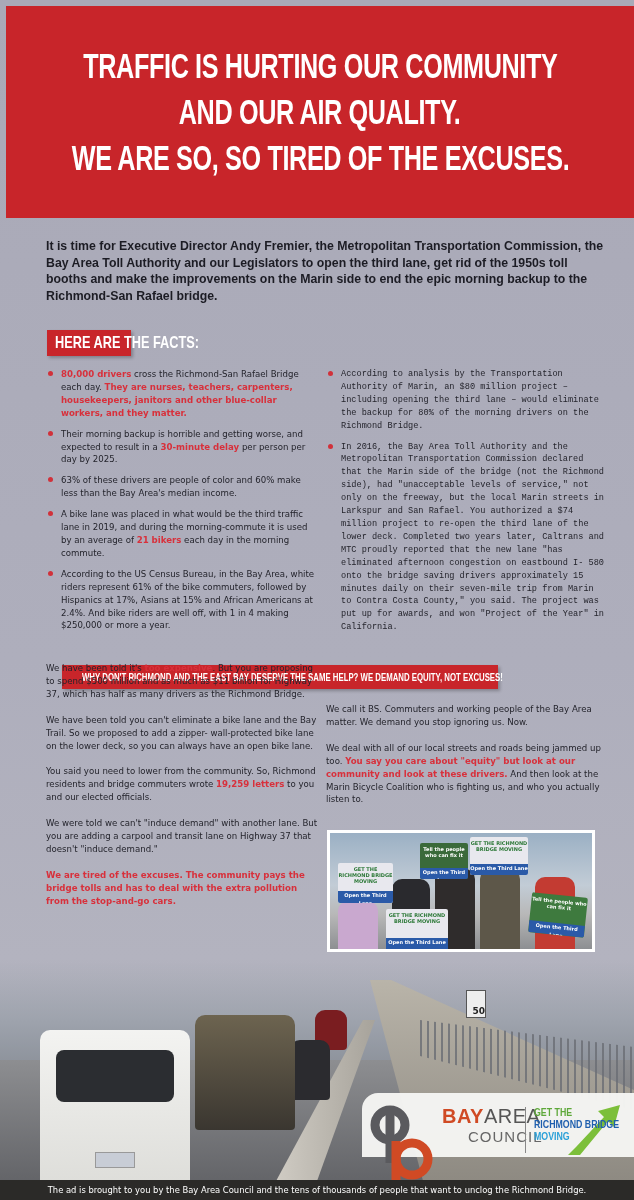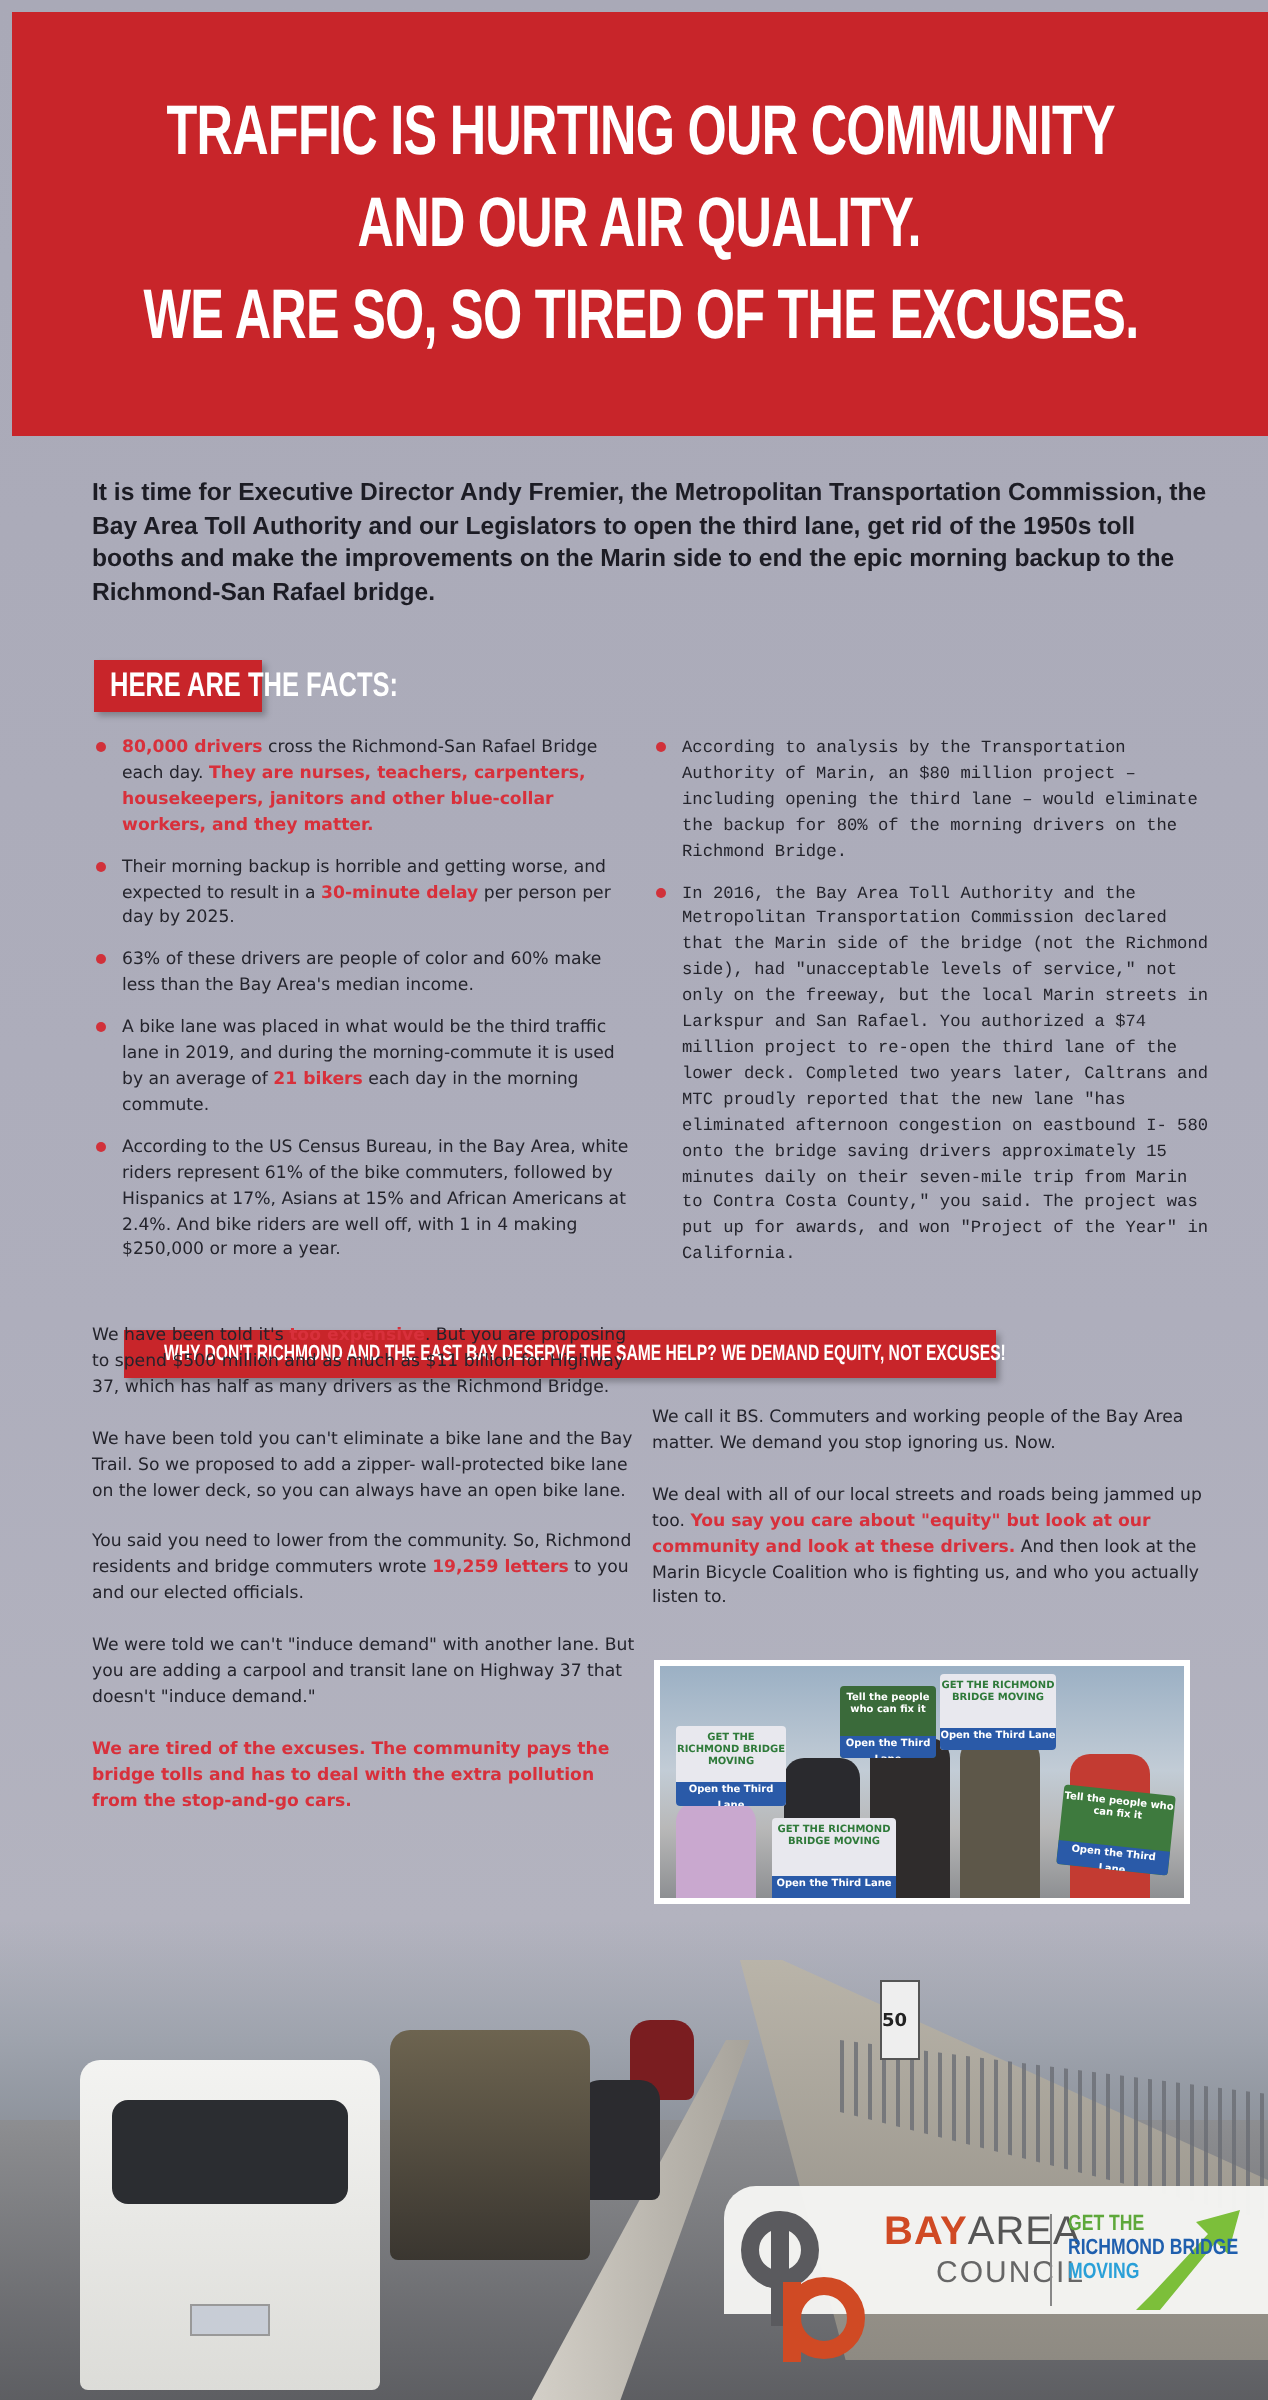--- a/index.html
+++ b/index.html
@@ -63,21 +63,21 @@
   .barrier { position: absolute; left: 255px; top: 60px; width: 120px; height: 200px; background: linear-gradient(90deg,#d8d4cc,#a7a39b); clip-path: polygon(90% 0, 100% 0, 40% 100%, 0 100%); }
   .deck { position: absolute; left: 370px; top: 20px; width: 264px; height: 200px; background: linear-gradient(180deg,#b9b4a9,#8e8a82); clip-path: polygon(0 0, 8% 0, 100% 55%, 100% 100%, 20% 100%); }
   .rail { position: absolute; left: 420px; top: 60px; width: 214px; height: 90px; background: repeating-linear-gradient(90deg,#6a6d74 0 2px, transparent 2px 7px); clip-path: polygon(0 0, 100% 30%, 100% 100%, 0 40%); opacity: 0.8; }
   .car { position: absolute; border-radius: 10px 10px 4px 4px; }
   .car.van { left: 40px; top: 70px; width: 150px; height: 165px; background: linear-gradient(180deg,#f3f3f1,#dcdcd8); }
   .car.van .glass { position: absolute; left: 16px; top: 20px; width: 118px; height: 52px; background: #2b2d31; border-radius: 8px; }
   .car.van .plate { position: absolute; left: 55px; top: 122px; width: 40px; height: 16px; background: #c8cdd6; border: 1px solid #999; }
   .car.truck { left: 195px; top: 55px; width: 100px; height: 115px; background: linear-gradient(180deg,#6d6450,#3a3630); }
   .car.dark { left: 290px; top: 80px; width: 40px; height: 60px; background: #2b2b2f; }
   .car.red1 { left: 315px; top: 50px; width: 32px; height: 40px; background: #7a1d20; }
-  .speed { position: absolute; left: 440px; top: 30px; width: 20px; height: 40px; background: #eee; border: 1px solid #555; font-size: 9px; font-weight: bold; text-align: left; line-height: 40px; color: #222; }
+  .speed { position: absolute; left: 466px; top: 30px; width: 20px; height: 28px; background: #eee; border: 1px solid #555; font-size: 9px; font-weight: bold; text-align: right; line-height: 40px; color: #222; }
   .logo-panel {
     position: absolute; left: 362px; top: 1093px; width: 272px; height: 64px;
     background: rgba(246,246,244,0.96); border-radius: 16px 0 0 0;
   }
   .bac-mark { position: absolute; left: 6px; top: 8px; width: 70px; height: 88px; }
   .bac-text { position: absolute; left: 80px; top: 12px; }
   .bac-text .bay { font-family: "Liberation Sans", sans-serif; font-size: 20px; font-weight: bold; letter-spacing: 0.5px; }
   .bac-text .bay .b { color: #d04a24; }
   .bac-text .bay .a { color: #555; font-weight: normal; }
   .bac-text .council { font-family: "Liberation Sans", sans-serif; font-size: 15px; color: #666; letter-spacing: 1px; margin-left: 26px; }
@@ -191,13 +191,14 @@
     <div class="rbm">
       <svg style="position:absolute;left:34px;top:0;width:58px;height:52px;" viewBox="0 0 58 52">
         <polygon points="0,52 12,52 40,18 46,24 52,2 30,8 36,14 8,44" fill="#7cbf3a"></polygon>
       </svg>
       <div class="t" style="left:0;top:4px;color:#5ea83a;">GET THE</div>
       <div class="t" style="left:0;top:16px;color:#1f5fae;">RICHMOND BRIDGE</div>
       <div class="t" style="left:0;top:28px;color:#2aa0d8;">MOVING</div>
     </div>
   </div>
 
+  <div class="footer">The ad is brought to you by the Bay Area Council and the tens of thousands of people that want to unclog the Richmond Bridge.</div>
 </div>
 
 </body></html>

